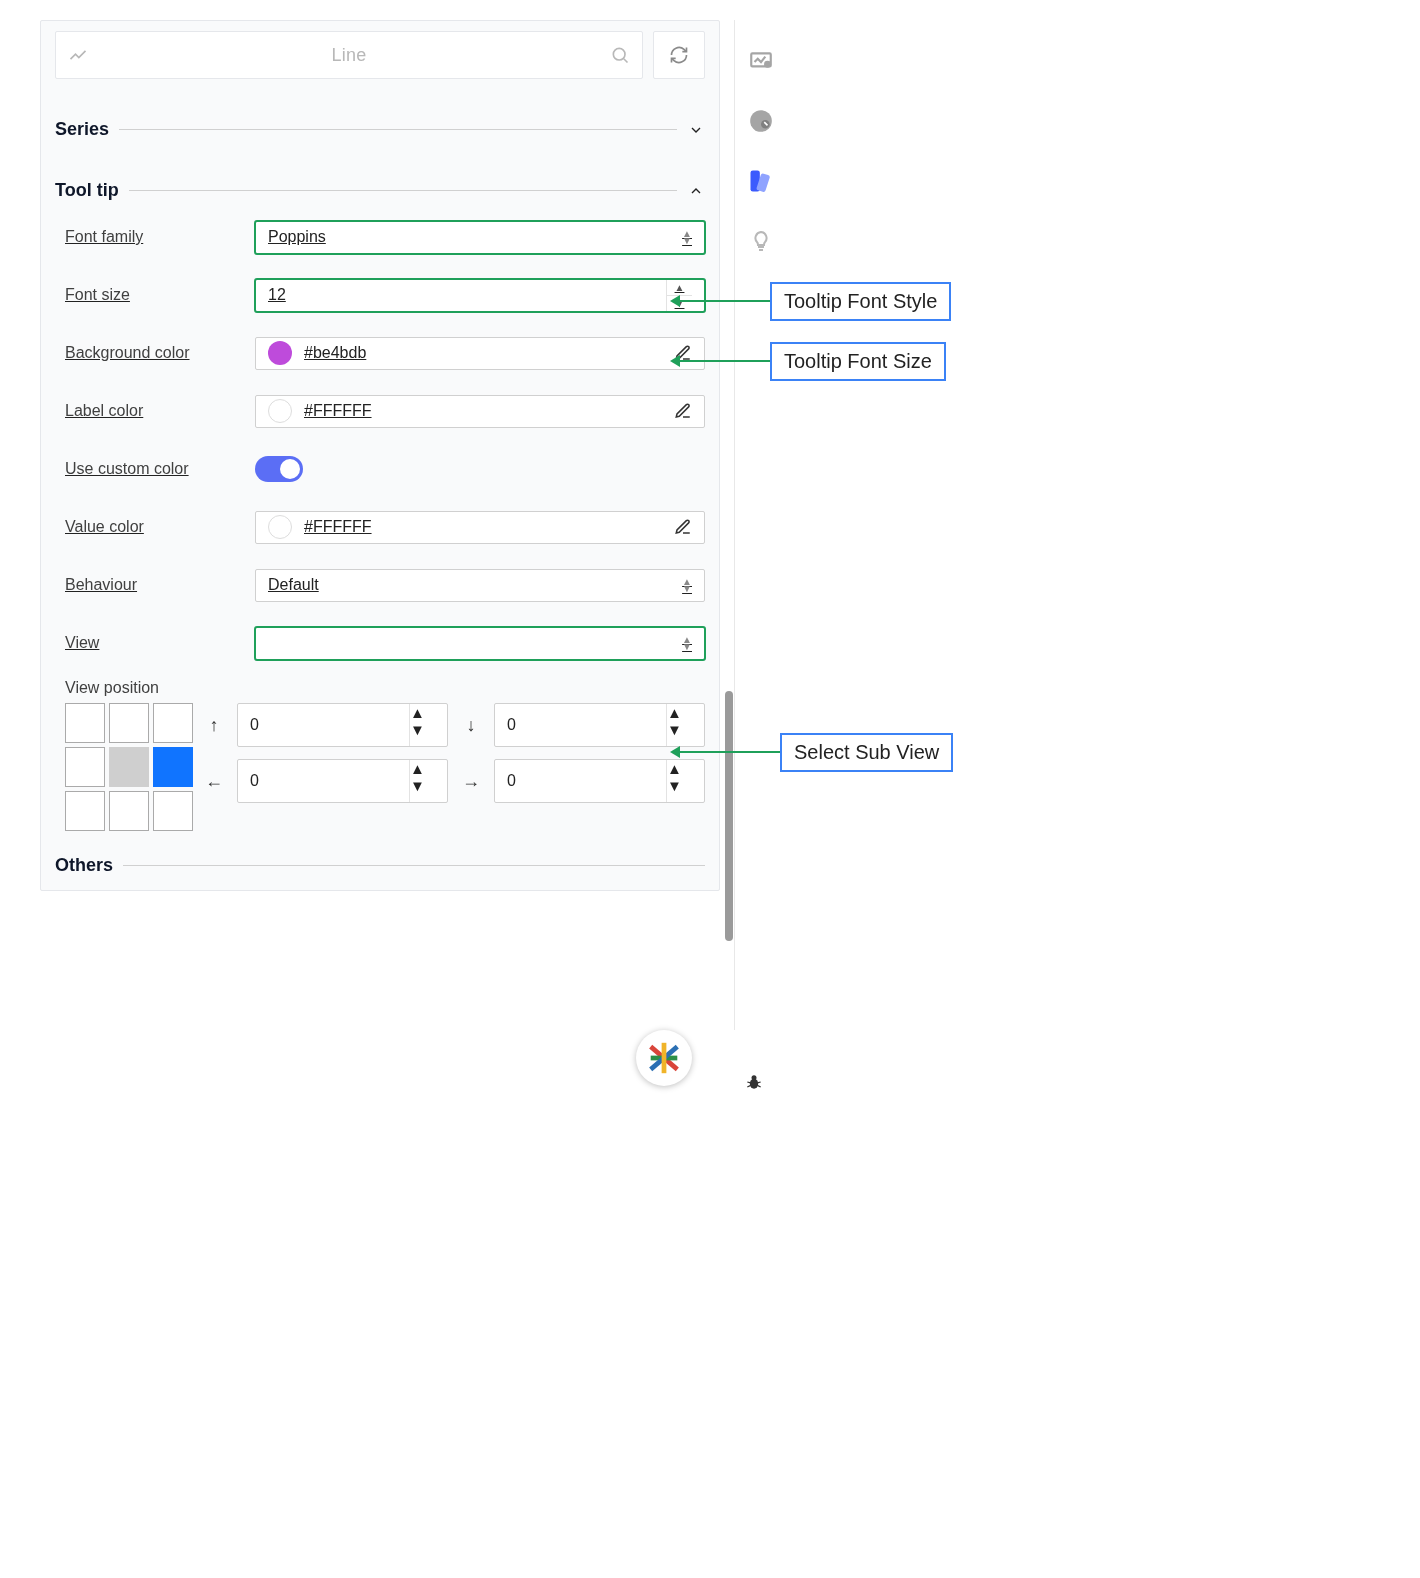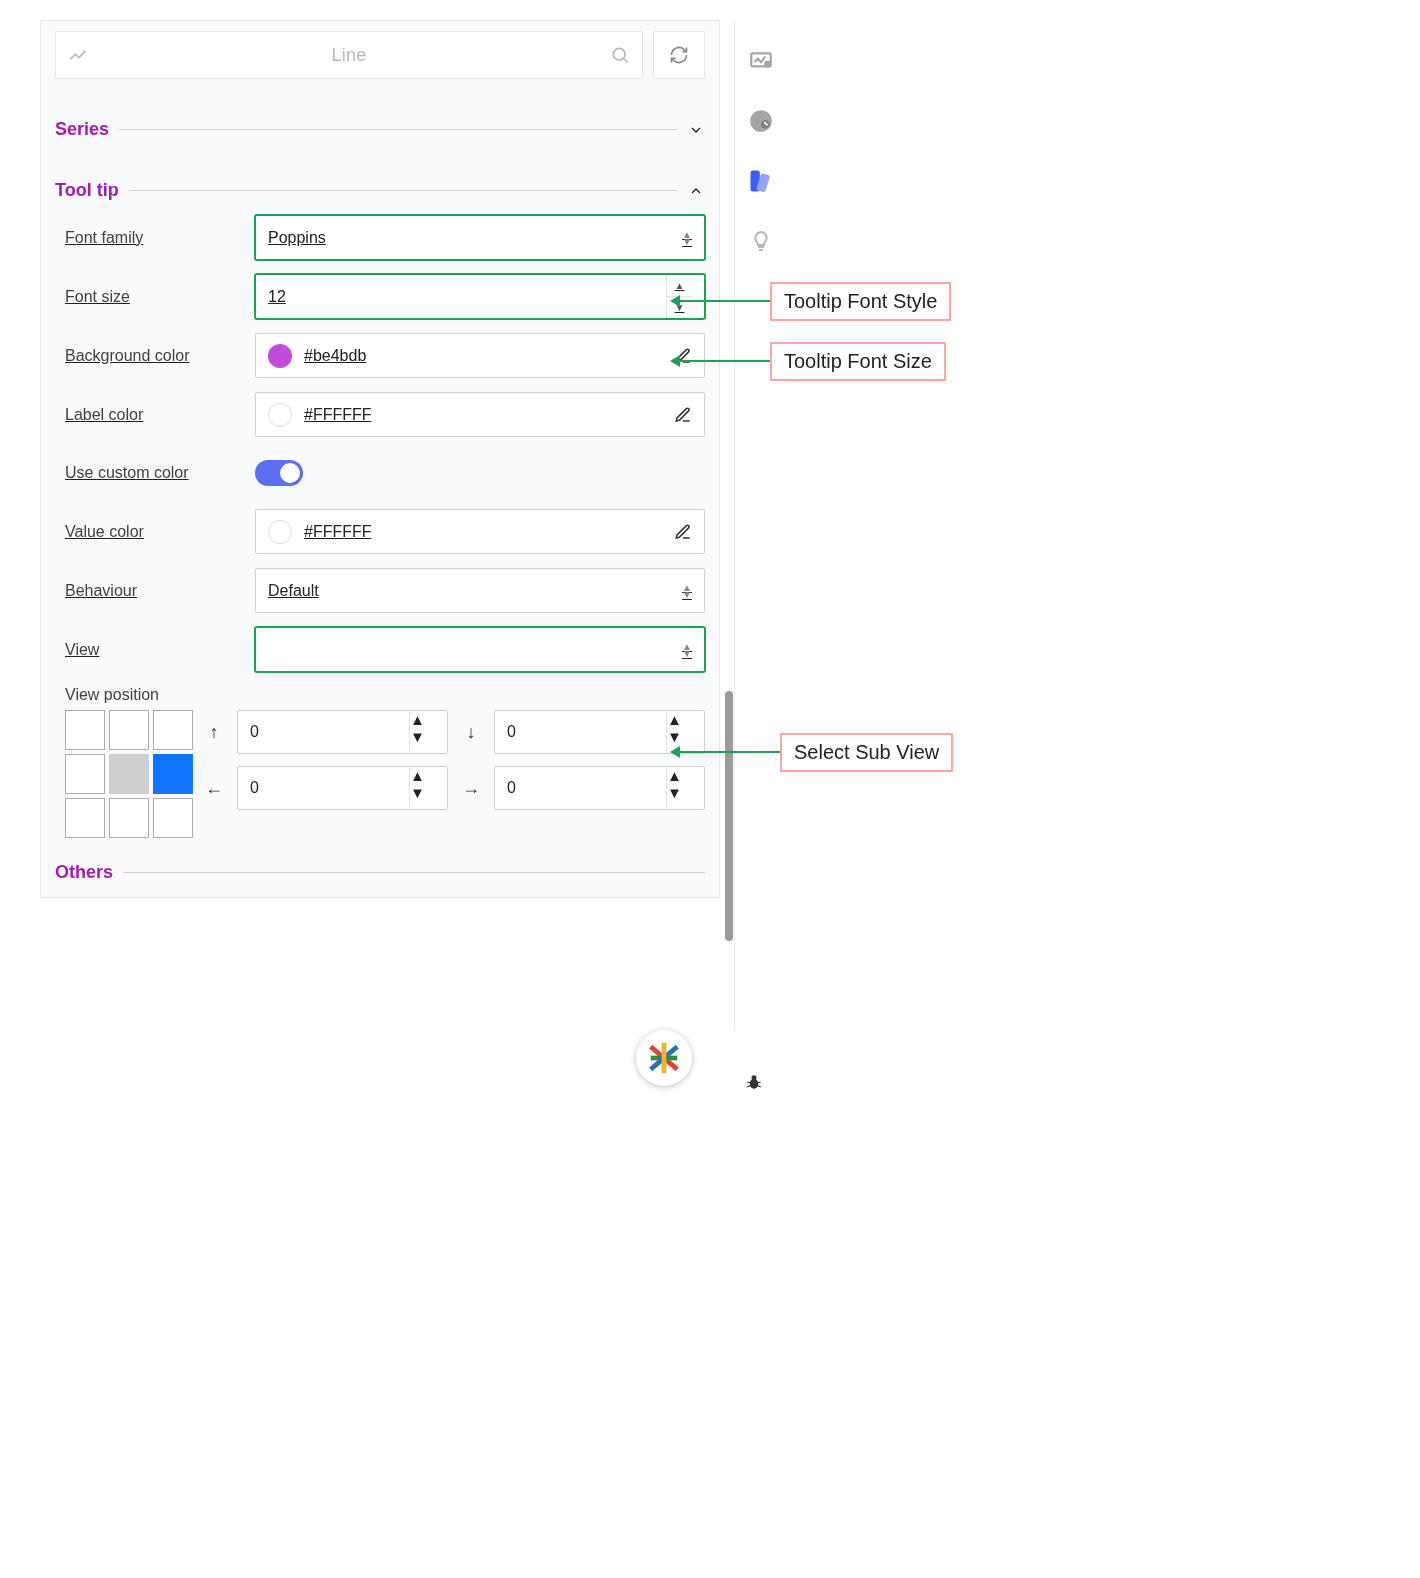--- a/index.html
+++ b/index.html
@@ -48,29 +48,29 @@
   .reset-btn {
     width:52px; height:48px;
     background:#fff; border:1px solid #e5e7eb; border-radius:2px;
     display:flex; align-items:center; justify-content:center; color:#8a8a8a;
     cursor:pointer;
   }
   .section-header {
     display:flex; align-items:center; gap:10px; margin-top:40px;
     cursor:pointer;
   }
-  .section-title { font-weight:700; font-size:18px; color:#a21caf; }
+  .section-title { font-weight:700; font-size:18px; color:#0f172a; }
   .section-line { flex:1; height:1px; background:#d0d0d0; }
   .chev { width:18px; height:18px; display:flex; align-items:center; justify-content:center; color:#222; }
   .content { margin-top:14px; padding-left:10px;text-decoration:underline; }
   .row { display:flex; align-items:center; margin-top:14px; min-height:44px; }
   .row .label { width:190px; font-size:16px; color:#404040; }
   .control { flex:1; position:relative; }
   .select, .spin, .color-box {
-    width:100%; height:45px; background:#fff; border:1px solid #d0d0d0;
+    width:100%; height:33px; background:#fff; border:1px solid #d0d0d0;
     display:flex; align-items:center; padding:0 12px; font-size:16px; border-radius:2px;
     cursor:pointer;
   }
   .select .sel-arrows { margin-left:auto; color:#888; display:flex; flex-direction:column; font-size:10px; line-height:7px; }
   .spin .spin-val { flex:1; }
   .spin .spin-btns { margin-left:auto; width:26px; border-left:1px solid #e3e3e3; height:100%; display:flex; flex-direction:column; }
   .spin .sb { flex:1; display:flex; align-items:center; justify-content:center; color:#555; font-size:10px; cursor:pointer; }
   .spin .sb + .sb { border-top:1px solid #e3e3e3; }
   .color-box .swatch { width:24px; height:24px; border-radius:50%; margin-right:12px; }
   .color-box .pen { margin-left:auto; color:#333; display:flex; }
@@ -106,21 +106,21 @@
     position:absolute; left:684px; top:670px; width:8px; height:250px; background:#9a9a9a; border-radius:4px;
   }
   .basket-float {
     position:absolute; left:596px; top:1010px; width:56px; height:56px; border-radius:50%;
     background:#fff; box-shadow:0 1px 6px rgba(0,0,0,0.25);
     display:flex; align-items:center; justify-content:center;
   }
   .bug-ico { position:absolute; left:704px; top:1052px; color:#444; }
 
   
-  .anno { position:absolute; border:2px solid #fca5a5; background:#fff; padding:6px 12px; font-size:20px; color:#222; }
+  .anno { position:absolute; border:2px solid #3b82f6; background:#fff; padding:6px 12px; font-size:20px; color:#222; }
   .anno-line { position:absolute; height:2px; background:#1fa05a; }
   .anno-arrow { position:absolute; width:0; height:0; border-top:6px solid transparent; border-bottom:6px solid transparent; border-right:10px solid #1fa05a; }
 </style>
 </head>
 <body>
 
 <div class="stage">
   <div class="panel">
 
     <div class="top-row">

